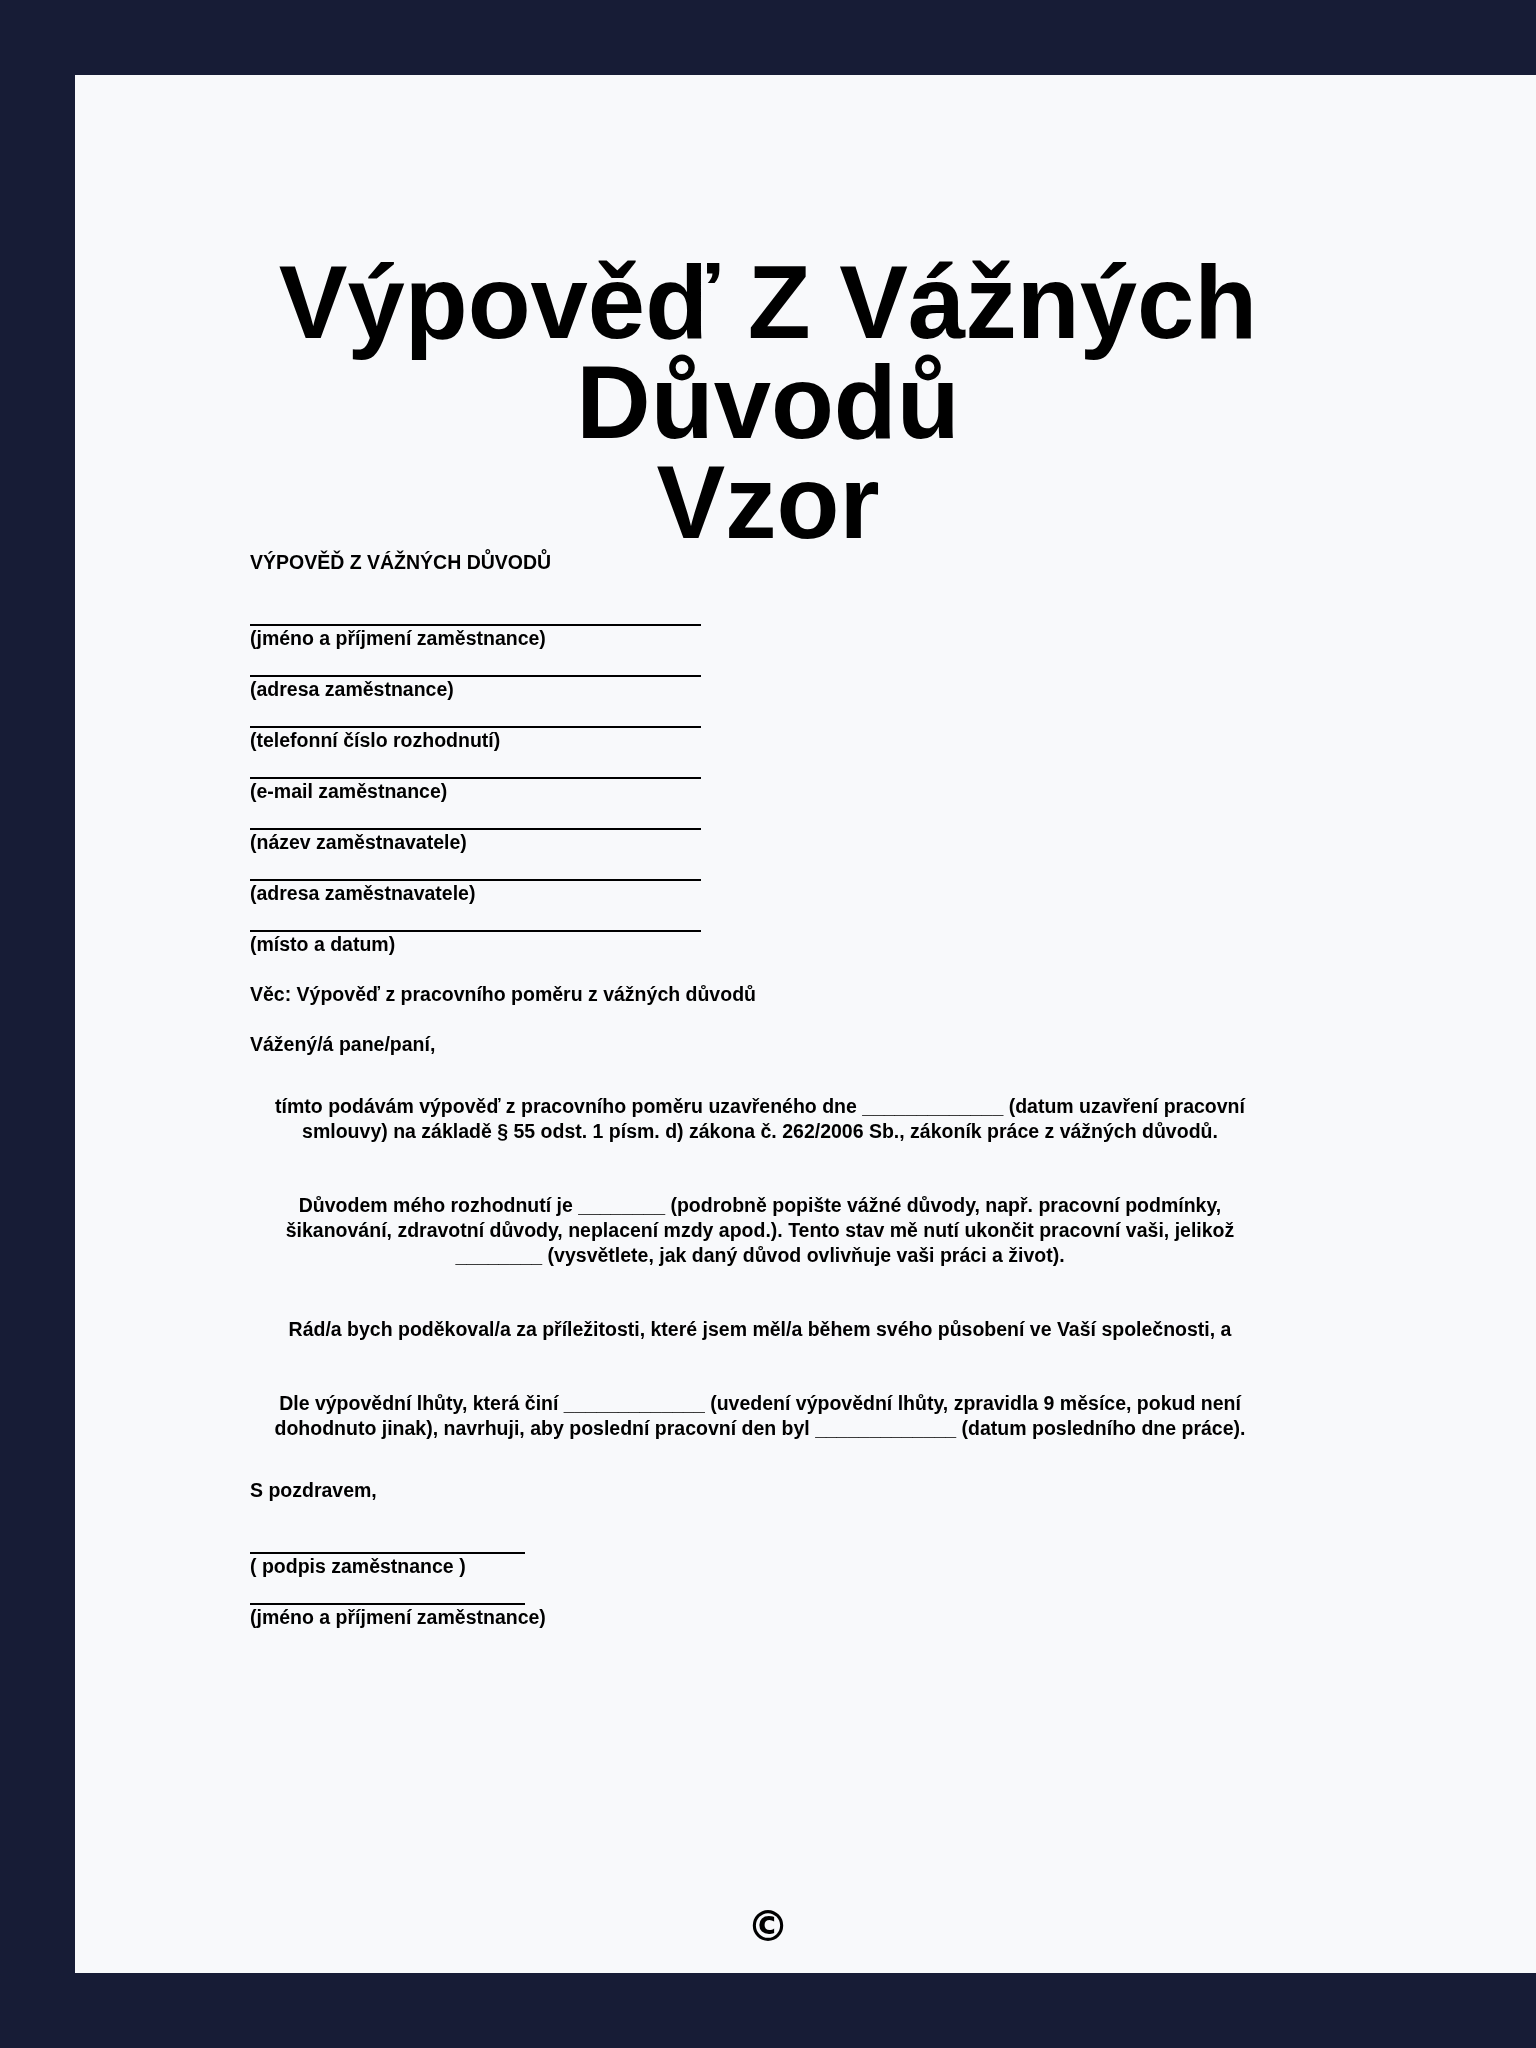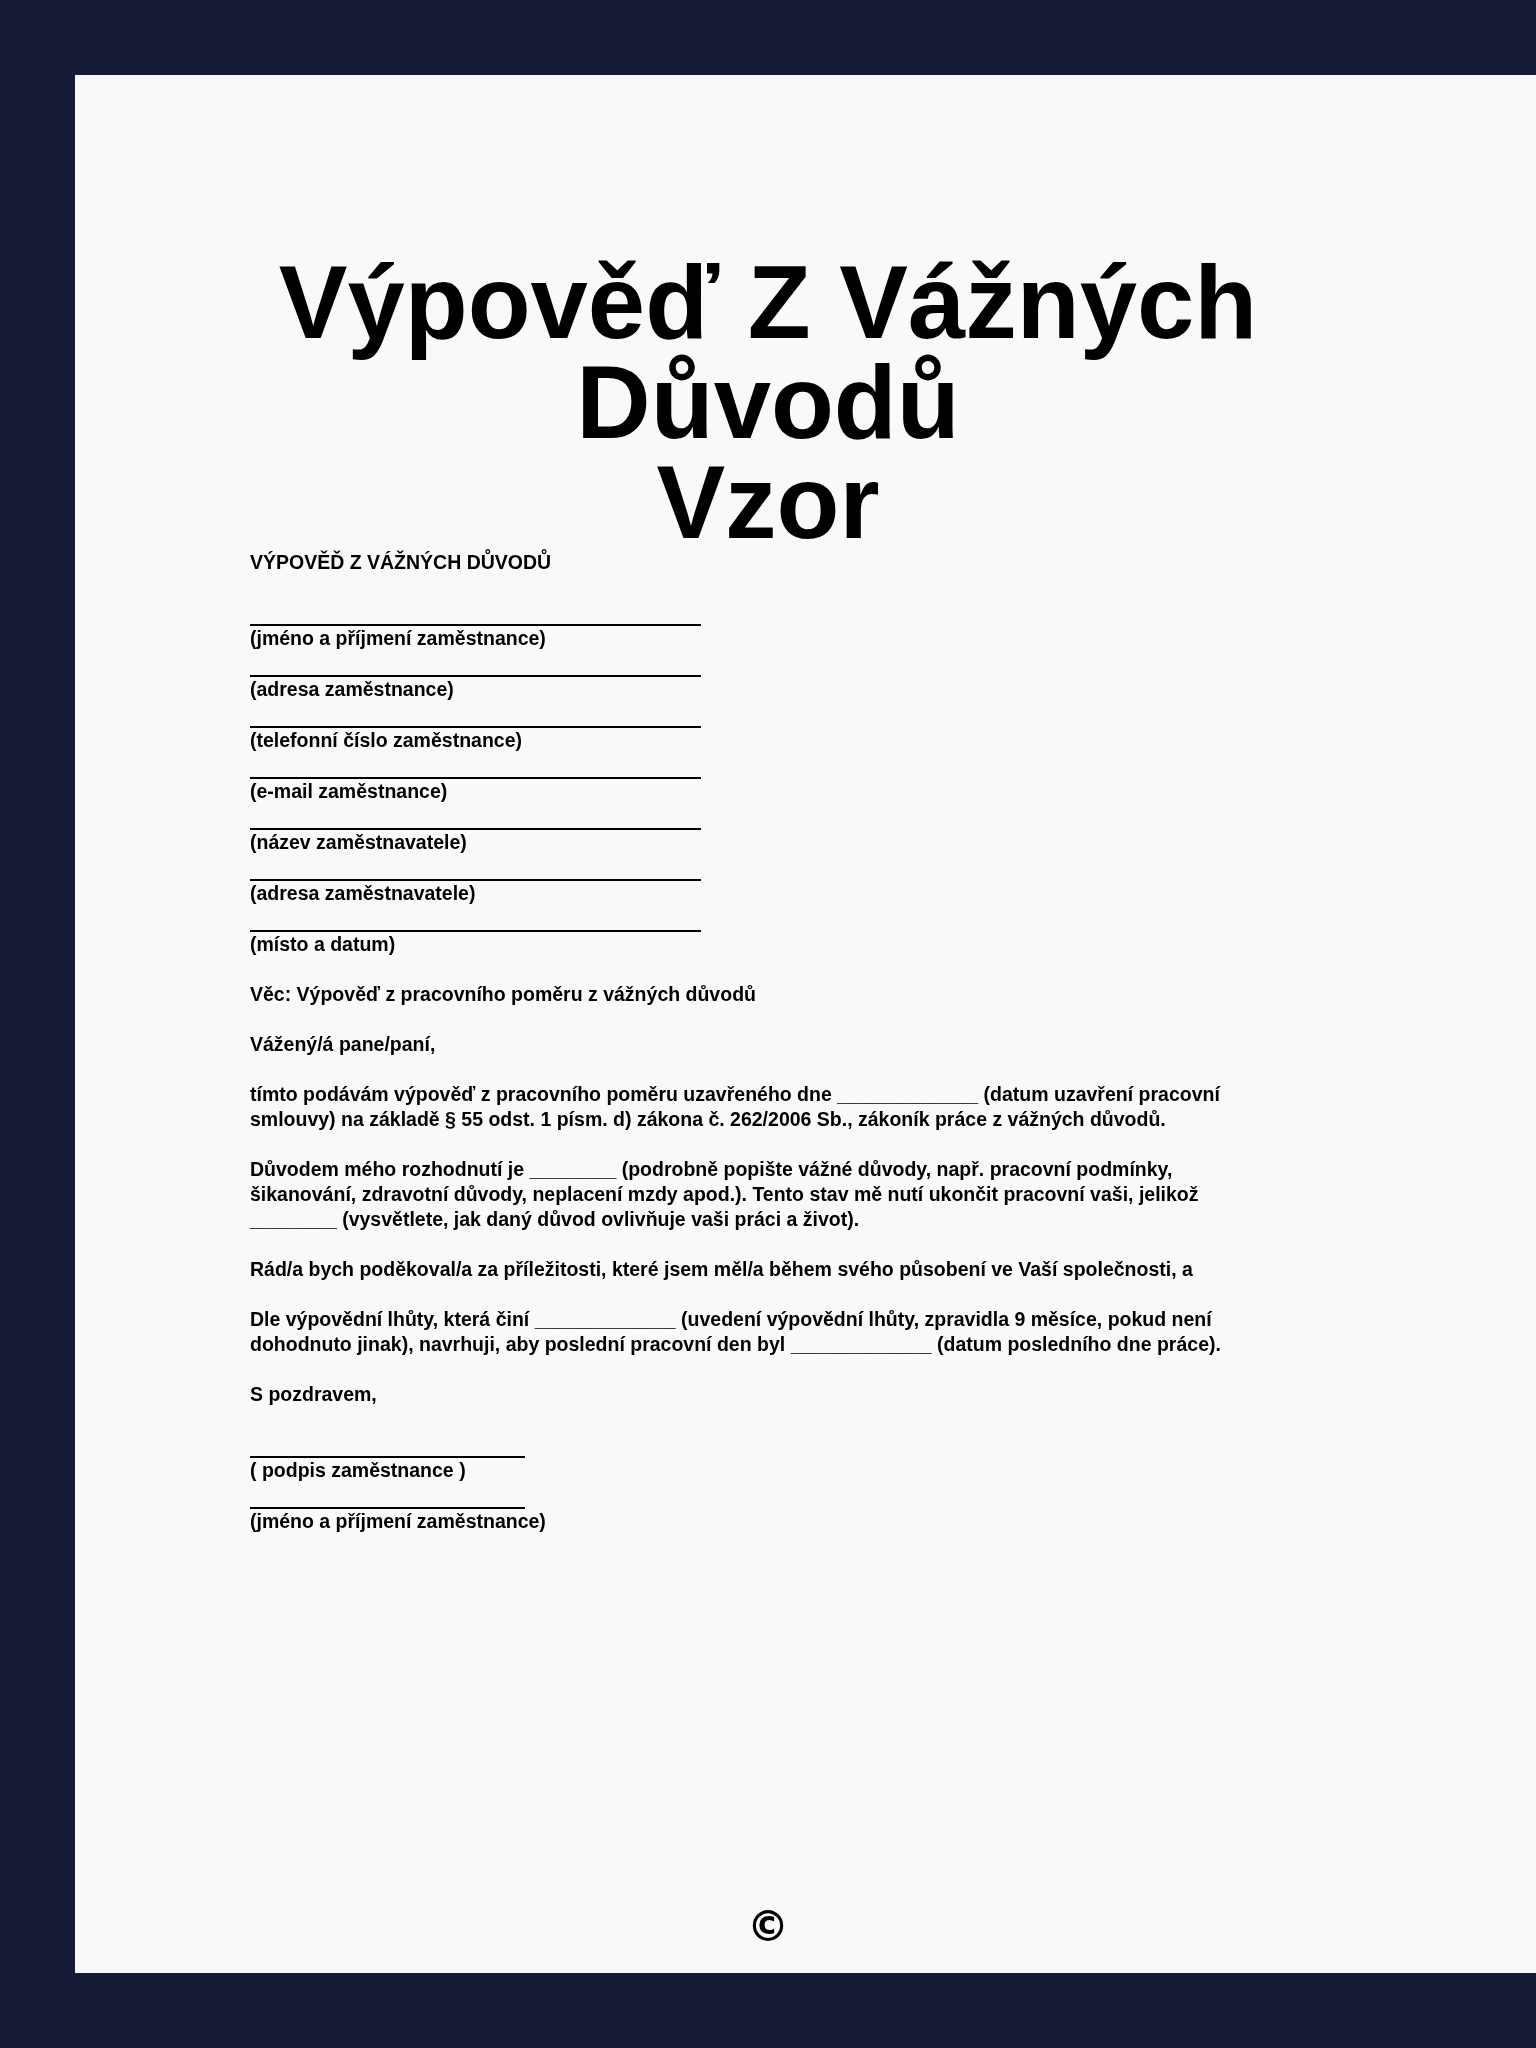--- a/index.html
+++ b/index.html
@@ -35,21 +35,21 @@
     font-family: "Liberation Sans", sans-serif;
     font-weight: bold;
     font-size: 19.5px;
     line-height: 25px;
     color: #000;
   }
   .row { height: 25px; margin: 0; white-space: nowrap; }
   .blank { height: 25px; }
   .rule { height: 24px; border-bottom: 2px solid #000; width: 451px; }
   .rule.short { width: 275px; }
-  .para { margin: 0; }
+  .para { margin: 12px; text-align: center; }
   .gap { height: 25px; }
   .copyright {
     position: absolute;
     left: 0; width: 1386px; top: 1830px;
     text-align: center;
     font-family: "DejaVu Sans", sans-serif;
     font-weight: bold;
     font-size: 42px;
     line-height: 44px;
     color: #000;
@@ -67,21 +67,21 @@
 
   <div class="body">
     <div class="row">VÝPOVĚĎ Z VÁŽNÝCH DŮVODŮ</div>
     <div class="blank"></div>
 
     <div class="rule"></div>
     <div class="row">(jméno a příjmení zaměstnance)</div>
     <div class="rule"></div>
     <div class="row">(adresa zaměstnance)</div>
     <div class="rule"></div>
-    <div class="row">(telefonní číslo zaměstnance)</div>
+    <div class="row">(telefonní číslo rozhodnutí)</div>
     <div class="rule"></div>
     <div class="row">(e-mail zaměstnance)</div>
     <div class="rule"></div>
     <div class="row">(název zaměstnavatele)</div>
     <div class="rule"></div>
     <div class="row">(adresa zaměstnavatele)</div>
     <div class="rule"></div>
     <div class="row">(místo a datum)</div>
 
     <div class="gap"></div>

